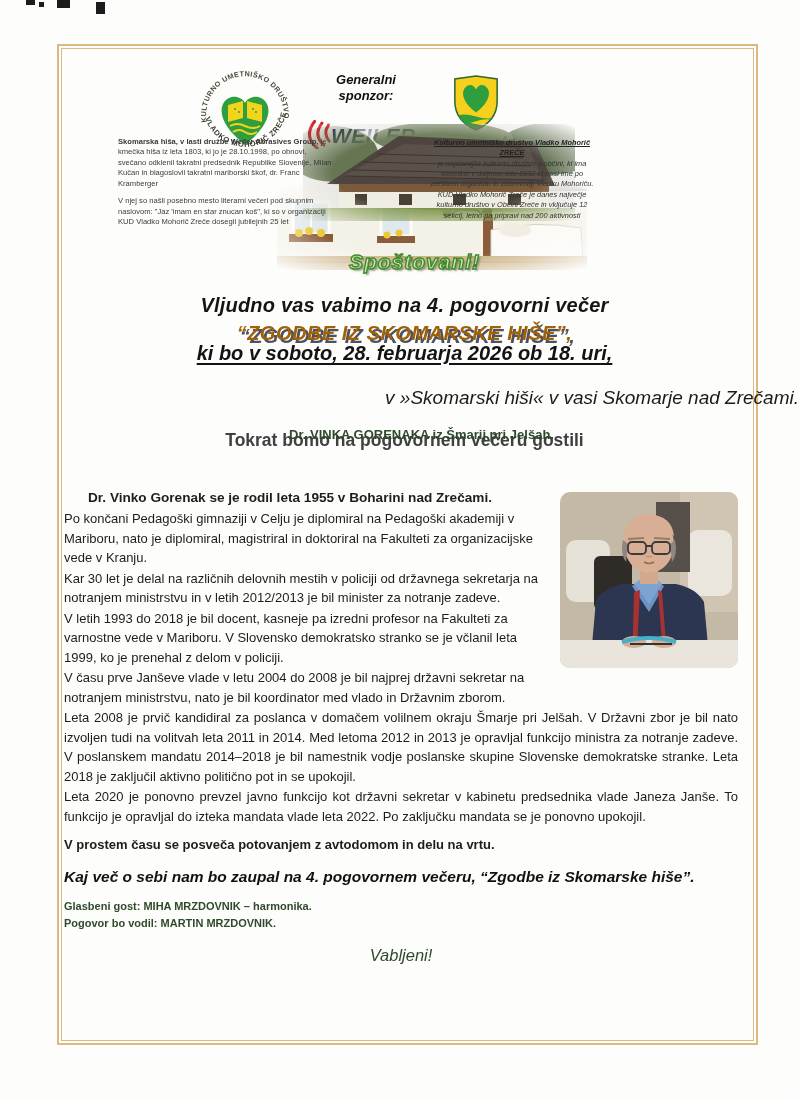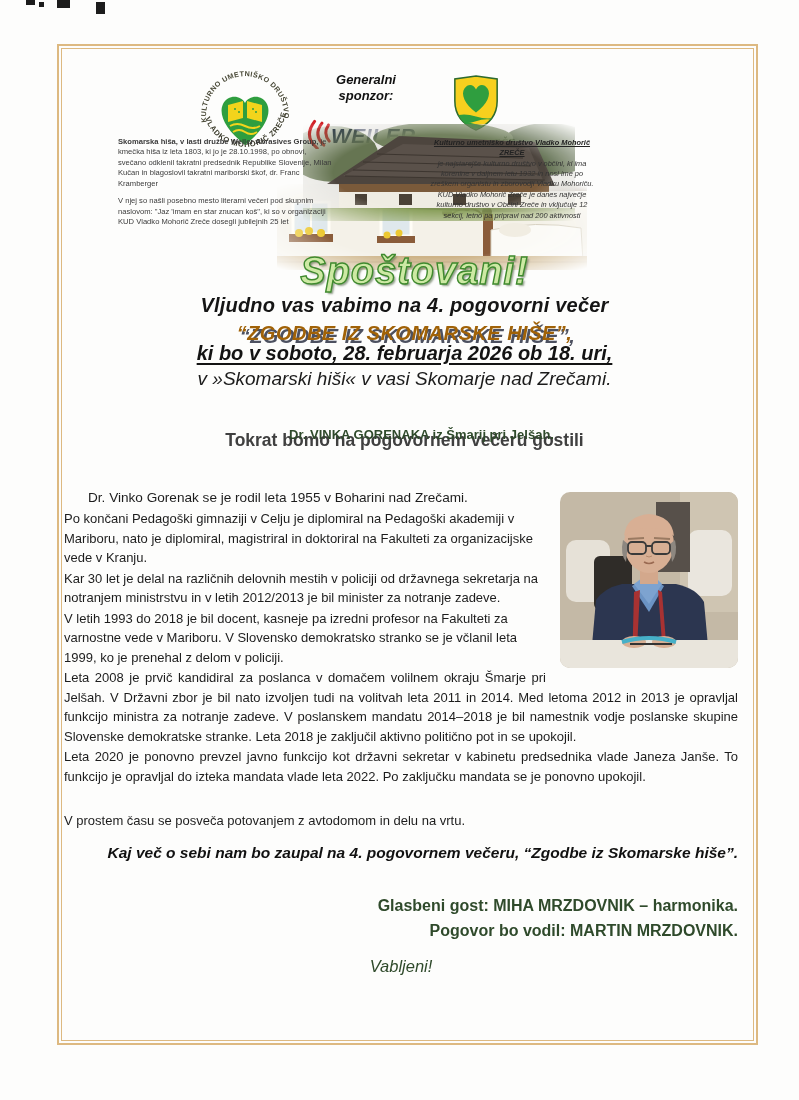--- a/index.html
+++ b/index.html
@@ -40,45 +40,45 @@
   
   .left-note { position:absolute; left:118px; top:137px; width:214px; z-index:2;
                font-size:7.6px; line-height:1.38; color:#3a3a3a; }
   .left-note p + p { margin-top:7px; }
   .right-note { position:absolute; left:427px; top:138px; width:170px; z-index:2;
                 font-size:7.4px; line-height:1.4; color:#333; font-style:italic; text-align:center; }
   .right-note .rn-title { font-weight:bold; text-decoration:underline; color:#222; }
 
   
   .greeting { position:absolute; left:0; right:0; top:250px; z-index:3; text-align:center; padding-left:30px;
-    font-style:italic; font-weight:bold; font-size:38px; letter-spacing:1px;
+    font-style:italic; font-weight:bold; font-size:21px; letter-spacing:1px;
     color:#cde9a4; -webkit-text-stroke:1.4px #3f8a2e;
     text-shadow:2px 2px 2px rgba(90,110,80,.65); }
 
   .center-line { position:absolute; left:0; right:0; text-align:center; padding-left:10px; }
   .invite-line1 { top:294px; font-style:italic; font-weight:bold; font-size:20px; color:#151515; letter-spacing:0.2px; }
   .invite-title { top:322px; font-style:italic; font-weight:bold; font-size:20px; letter-spacing:0.5px;
     color:#a16207; text-shadow:3px 3px 0 #4d5160; }
   .invite-date { top:342px; font-style:italic; font-weight:bold; font-size:20px; color:#131313;
     text-decoration:underline; text-underline-offset:3px; }
-  .invite-venue { top:368px; font-style:italic; font-size:19px; color:#1b1b1b; }
+  .invite-venue { top:387px; font-style:italic; font-size:19px; color:#1b1b1b;text-align:right; }
   .guest1 { top:430px; font-weight:bold; font-size:17.5px; color:#404040; }
   .guest2 { top:427px; font-weight:bold; font-size:13px; color:#2f4a2b;padding-left:44px; }
 
   
   .content { position:absolute; left:64px; top:488px; width:674px; color:#1d1d1d; }
   .portrait { float:right; width:178px; height:176px; margin:4px 0 10px 14px;
               border-radius:10px; overflow:hidden; }
-  .bio-heading { font-weight:normal; font-size:13.6px; line-height:1.5;padding-left:24px; }
+  .bio-heading { font-weight:bold; font-size:13.6px; line-height:1.5;padding-left:24px; }
   .content p.bio-p { font-size:13px; line-height:1.5; margin:1px 0; }
   .content p.justify { text-align:justify; }
-  .content p.gap-top { margin-top:25px; }
-  .closing { clear:none; margin-top:13px; text-align:right; font-weight:bold; font-style:italic;
+  .content p.gap-top { margin-top:9px;font-weight:bold; }
+  .closing { clear:none; margin-top:13px; text-align:left; font-weight:bold; font-style:italic;
              font-size:15.5px; color:#111; }
-  .footer-green { margin-top:32px; text-align:right; font-weight:bold; font-size:16px;
+  .footer-green { margin-top:12px; text-align:left; font-weight:bold; font-size:11px;
                   color:#2f4a2b; line-height:1.55; }
   .free-entry { margin-top:19px; text-align:center; font-style:italic; font-size:15px; color:#2f4a2b; }
   .welcome { margin-top:14px; text-align:center; font-style:italic; font-size:16.5px; color:#2f4a2b; }
 </style>
 </head>
 <body>
 
 <div class="page">
 
   <div class="scan-mark m1"></div>
@@ -254,20 +254,21 @@
         <ellipse cx="104" cy="150" rx="12" ry="6" fill="#d8af94"></ellipse>
         <path d="M62,150 Q89,142 116,150" fill="none" stroke="#46b0c8" stroke-width="4"></path>
         <line x1="70" y1="152" x2="112" y2="152" stroke="#333" stroke-width="2"></line>
       </svg>
     </div>
 
     <div class="bio-heading">Dr. Vinko Gorenak se je rodil leta 1955 v Boharini nad Zrečami.</div>
     <p class="bio-p">Po končani Pedagoški gimnaziji v Celju je diplomiral na Pedagoški akademiji v Mariboru, nato je diplomiral, magistriral in doktoriral na Fakulteti za organizacijske vede v Kranju.</p>
     <p class="bio-p">Kar 30 let je delal na različnih delovnih mestih v policiji od državnega sekretarja na notranjem ministrstvu in v letih 2012/2013 je bil minister za notranje zadeve.</p>
     <p class="bio-p">V letih 1993 do 2018 je bil docent, kasneje pa izredni profesor na Fakulteti za varnostne vede v Mariboru. V Slovensko demokratsko stranko se je včlanil leta 1999, ko je prenehal z delom v policiji.</p>
+    <p class="bio-p">V času prve Janševe vlade v letu 2004 do 2008 je bil najprej državni sekretar na notranjem ministrstvu, nato je bil koordinator med vlado in Državnim zborom.</p>
     <p class="bio-p justify">Leta 2008 je prvič kandidiral za poslanca v domačem volilnem okraju Šmarje pri Jelšah. V Državni zbor je bil nato izvoljen tudi na volitvah leta 2011 in 2014. Med letoma 2012 in 2013 je opravljal funkcijo ministra za notranje zadeve. V poslanskem mandatu 2014–2018 je bil namestnik vodje poslanske skupine Slovenske demokratske stranke. Leta 2018 je zaključil aktivno politično pot in se upokojil.</p>
     <p class="bio-p justify">Leta 2020 je ponovno prevzel javno funkcijo kot državni sekretar v kabinetu predsednika vlade Janeza Janše. To funkcijo je opravljal do izteka mandata vlade leta 2022. Po zaključku mandata se je ponovno upokojil.</p>
     <p class="bio-p gap-top">V prostem času se posveča potovanjem z avtodomom in delu na vrtu.</p>
 
     <div class="closing">Kaj več o sebi nam bo zaupal na 4. pogovornem večeru, “Zgodbe iz Skomarske hiše”.</div>
 
     <div class="footer-green">
       <div>Glasbeni gost: MIHA MRZDOVNIK – harmonika.</div>
       <div>Pogovor bo vodil: MARTIN MRZDOVNIK.</div>
     </div>

